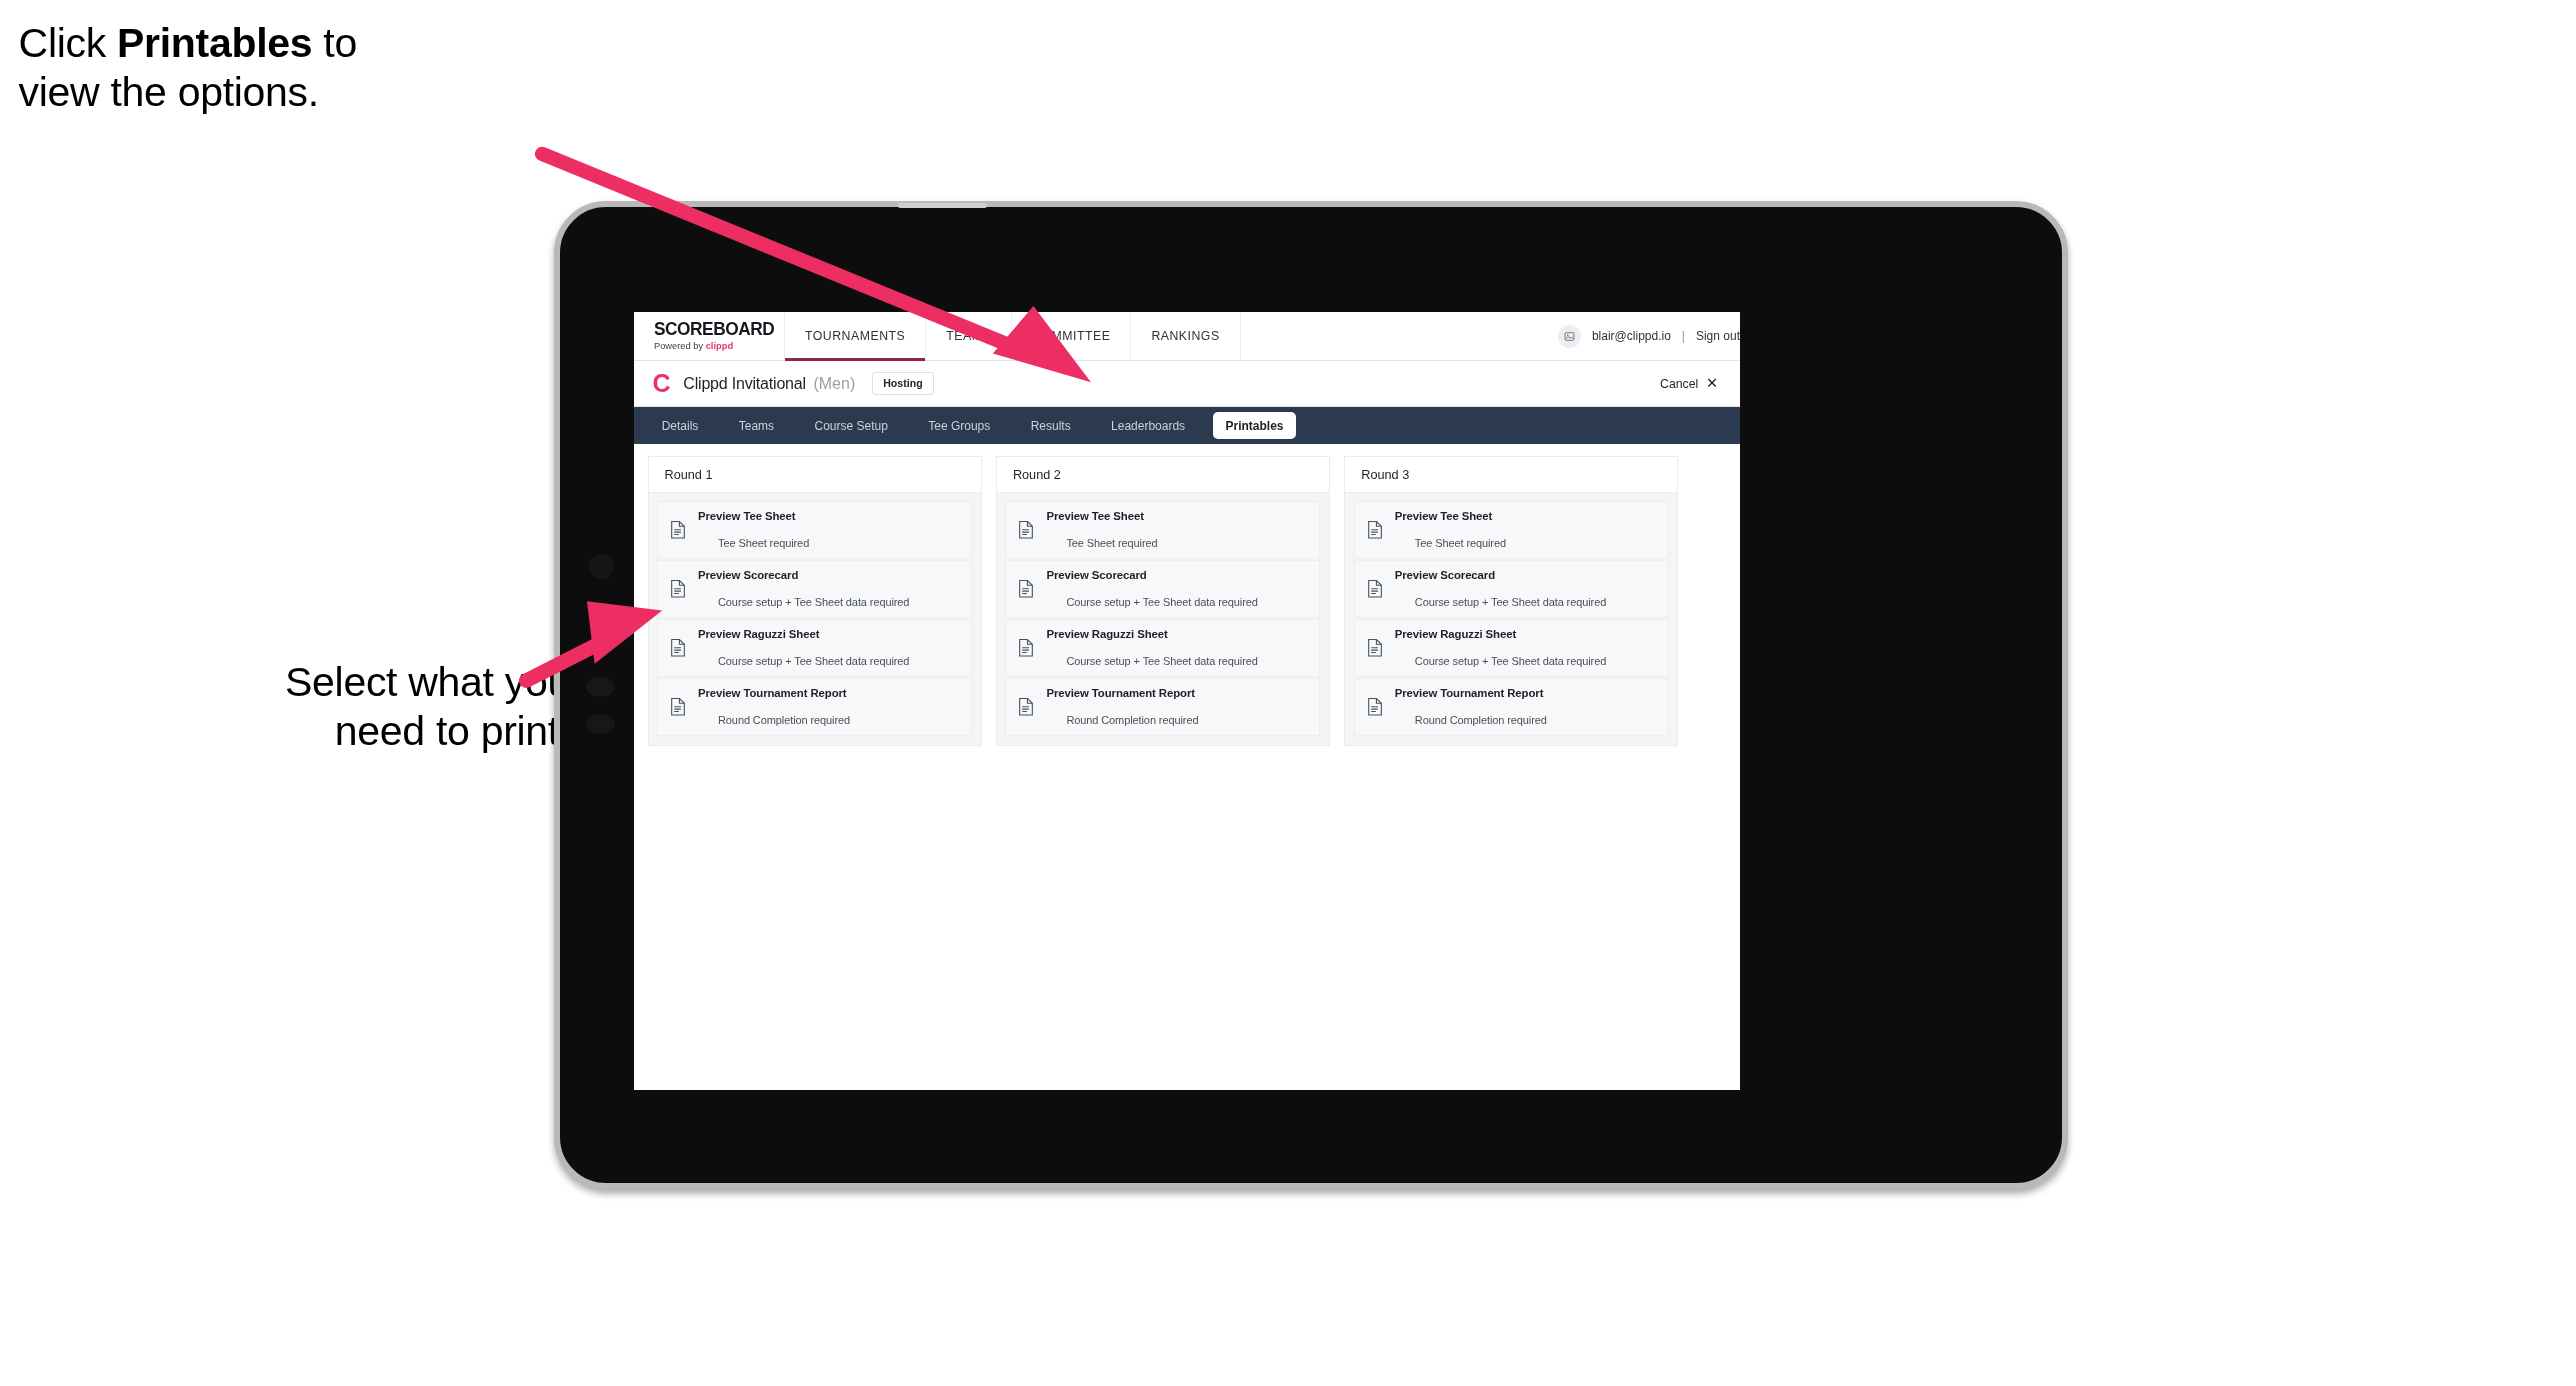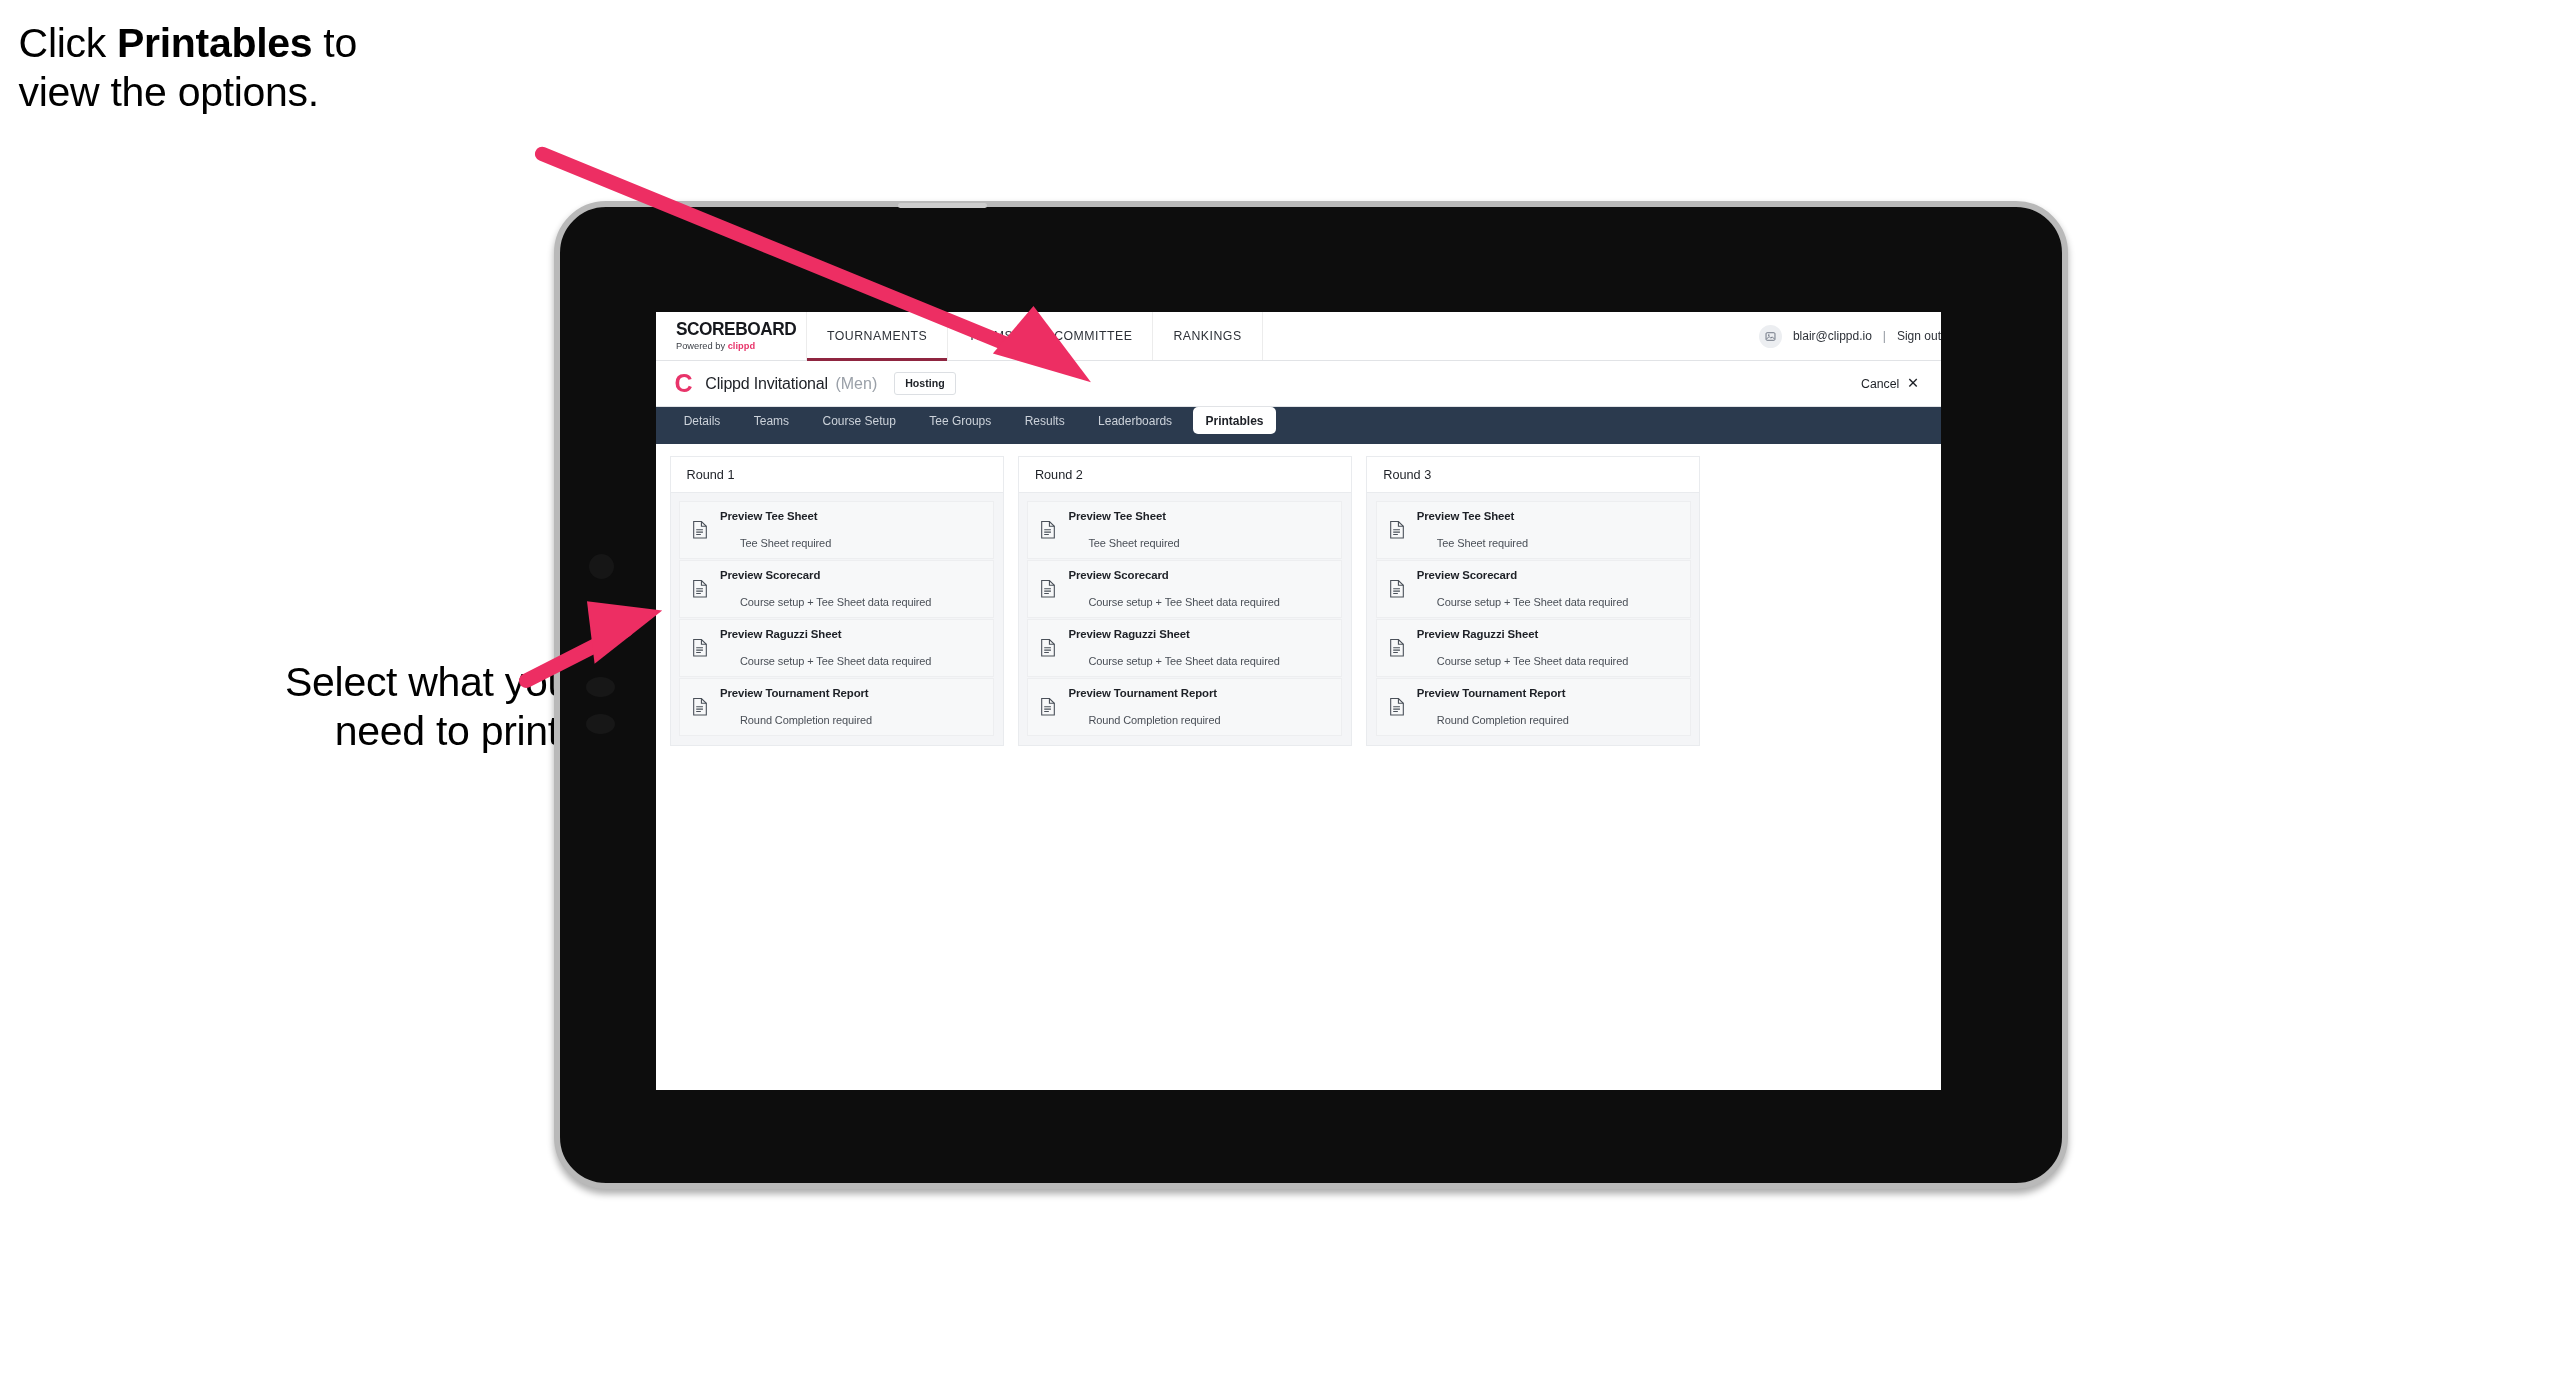--- a/index.html
+++ b/index.html
@@ -46,22 +46,22 @@
   #cam-blue { left: 34px; top: 430px; width: 14.4px; height: 11px; background:#2c3550; }
   #btn-a    { left: 26px; top: 470px; width: 29px; height: 20px; background:#171717; }
   #btn-b    { left: 26px; top: 507px; width: 29px; height: 20px; background:#171717; }
   #top-speaker {
     position: absolute; left: 338px; top: -4.2px; width: 89px; height: 5px;
     background: #cdcdcd; border-radius: 2.5px;
   }
 
   
   #screen {
-    position: absolute; left: 96px; top: 105px;
-    width: 1285px; height: 778px;
+    position: absolute; left: 74px; top: 105px;
+    width: 1106px; height: 778px;
     background: #ffffff;
     overflow: hidden;
   }
 
   
   #topnav {
     height: 49px; background: #ffffff;
     border-bottom: 0.8px solid #e1e3e6;
     display: flex; align-items: stretch; position: relative;
   }
@@ -123,21 +123,21 @@
   }
   #cancel-btn {
     margin-left: auto; display: flex; align-items: center; gap: 7.6px;
     font-size: 12.3px; color: #1d2026; cursor: pointer;
   }
   #cancel-btn .x { font-size: 14.4px; line-height: 1; }
 
   
   #tabbar {
     height: 37px; background: #2b3a4e;
-    display: flex; align-items: flex-start; padding-left: 15px; gap: 8px;
+    display: flex; align-items: center; padding-left: 15px; gap: 15px;
   }
   .tab {
     font-size: 12px; color: #ccd2da; padding: 7.6px 12.7px;
     border-radius: 5px; line-height: 1; cursor: pointer; white-space: nowrap;
   }
   .tab.active {
     background: #ffffff; color: #1d2026; font-weight: 700;
   }
 
   

